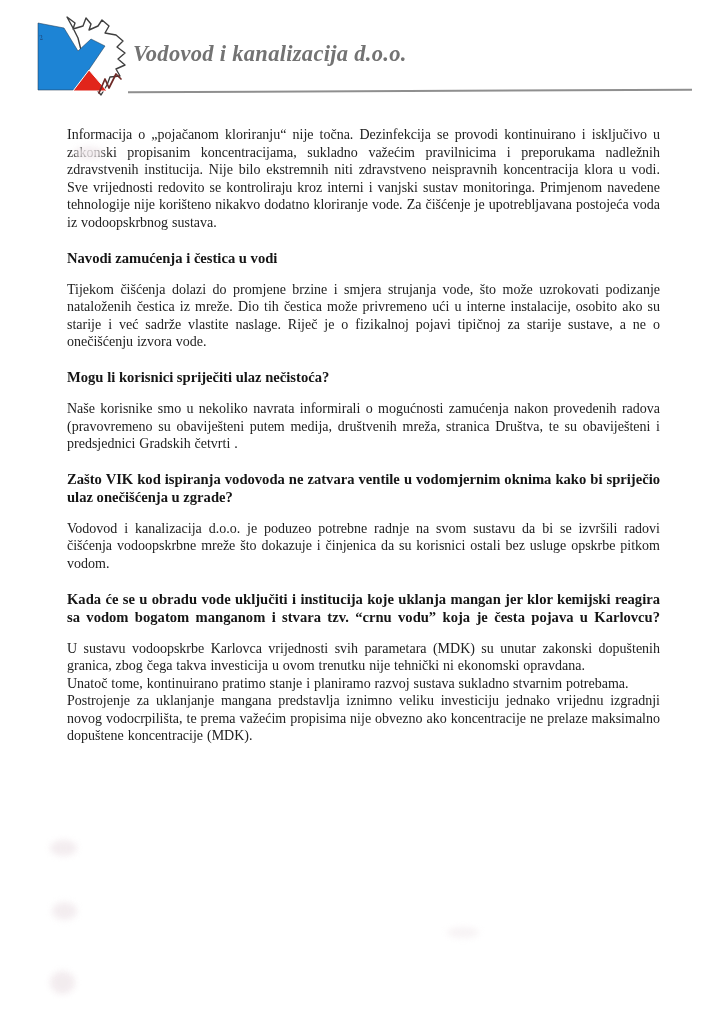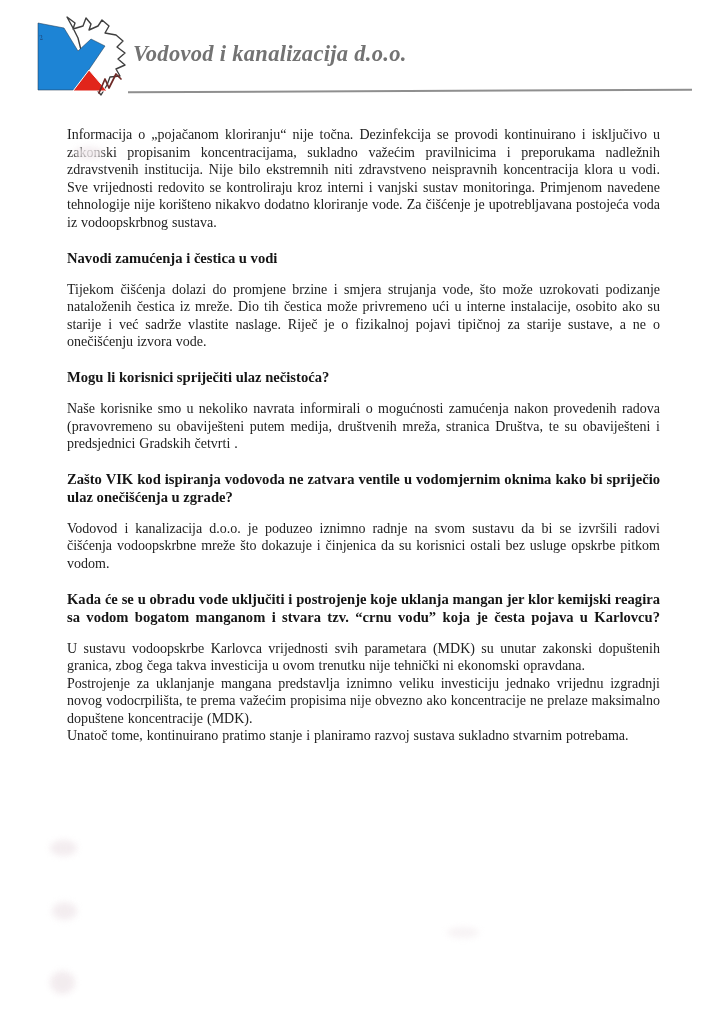--- a/index.html
+++ b/index.html
@@ -119,26 +119,26 @@
 
     <p class="p lead">Informacija o „pojačanom kloriranju“ nije točna. Dezinfekcija se provodi kontinuirano i isključivo u zakonski propisanim koncentracijama, sukladno važećim pravilnicima i preporukama nadležnih zdravstvenih institucija. Nije bilo ekstremnih niti zdravstveno neispravnih koncentracija klora u vodi. Sve vrijednosti redovito se kontroliraju kroz interni i vanjski sustav monitoringa. Primjenom navedene tehnologije nije korišteno nikakvo dodatno kloriranje vode. Za čišćenje je upotrebljavana postojeća voda iz vodoopskrbnog sustava.</p>
 
     <h2 class="h">Navodi zamućenja i čestica u vodi</h2>
     <p class="p">Tijekom čišćenja dolazi do promjene brzine i smjera strujanja vode, što može uzrokovati podizanje nataloženih čestica iz mreže. Dio tih čestica može privremeno ući u interne instalacije, osobito ako su starije i već sadrže vlastite naslage. Riječ je o fizikalnoj pojavi tipičnoj za starije sustave, a ne o onečišćenju izvora vode.</p>
 
     <h2 class="h">Mogu li korisnici spriječiti ulaz nečistoća?</h2>
     <p class="p">Naše korisnike smo u nekoliko navrata informirali o mogućnosti zamućenja nakon provedenih radova (pravovremeno su obaviješteni putem medija, društvenih mreža, stranica Društva, te su obaviješteni i predsjednici Gradskih četvrti .</p>
 
     <h2 class="h">Zašto VIK kod ispiranja vodovoda ne zatvara ventile u vodomjernim oknima kako bi spriječio ulaz onečišćenja u zgrade?</h2>
-    <p class="p">Vodovod i kanalizacija d.o.o. je poduzeo iznimno radnje na svom sustavu da bi se izvršili radovi čišćenja vodoopskrbne mreže što dokazuje i činjenica da su korisnici ostali bez usluge opskrbe pitkom vodom.</p>
+    <p class="p">Vodovod i kanalizacija d.o.o. je poduzeo potrebne radnje na svom sustavu da bi se izvršili radovi čišćenja vodoopskrbne mreže što dokazuje i činjenica da su korisnici ostali bez usluge opskrbe pitkom vodom.</p>
 
-    <h2 class="h fill-last">Kada će se u obradu vode uključiti i postrojenje koje uklanja mangan jer klor kemijski reagira sa vodom bogatom manganom i stvara tzv. “crnu vodu” koja je česta pojava u Karlovcu?</h2>
+    <h2 class="h fill-last">Kada će se u obradu vode uključiti i institucija koje uklanja mangan jer klor kemijski reagira sa vodom bogatom manganom i stvara tzv. “crnu vodu” koja je česta pojava u Karlovcu?</h2>
     <p class="p">U sustavu vodoopskrbe Karlovca vrijednosti svih parametara (MDK) su unutar zakonski dopuštenih granica, zbog čega takva investicija u ovom trenutku nije tehnički ni ekonomski opravdana.</p>
+    <p class="p">Unatoč tome, kontinuirano pratimo stanje i planiramo razvoj sustava sukladno stvarnim potrebama.</p>
     <p class="p">Postrojenje za uklanjanje mangana predstavlja iznimno veliku investiciju jednako vrijednu izgradnji novog vodocrpilišta, te prema važećim propisima nije obvezno ako koncentracije ne prelaze maksimalno dopuštene koncentracije (MDK).</p>
-    <p class="p">Unatoč tome, kontinuirano pratimo stanje i planiramo razvoj sustava sukladno stvarnim potrebama.</p>
 
   </main>
 
   <div class="smudge s1"></div>
   <div class="smudge s2"></div>
   <div class="smudge s3"></div>
   <div class="smudge s4"></div>
   <div class="smudge s5"></div>
 
 </div>

